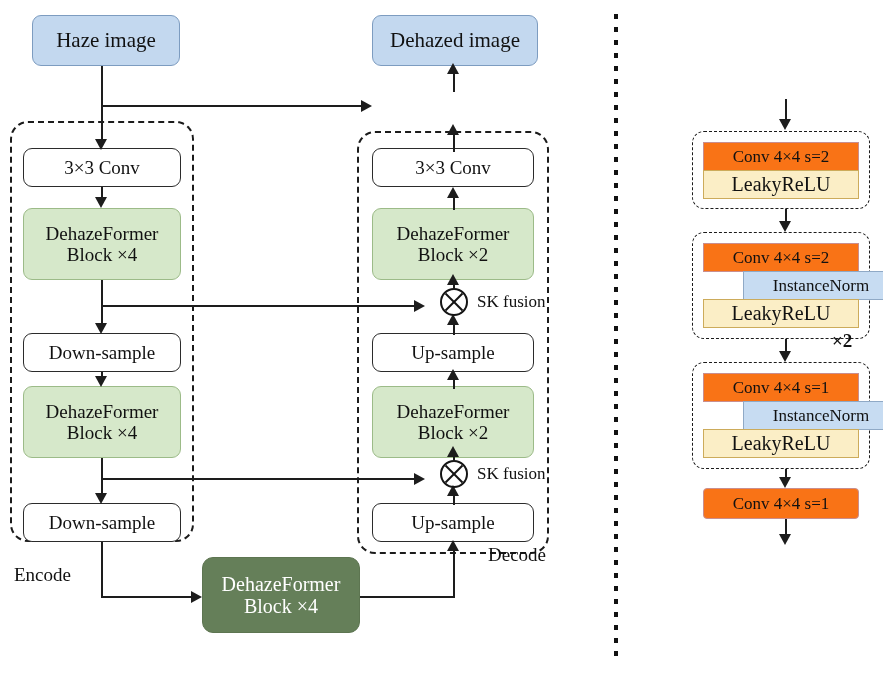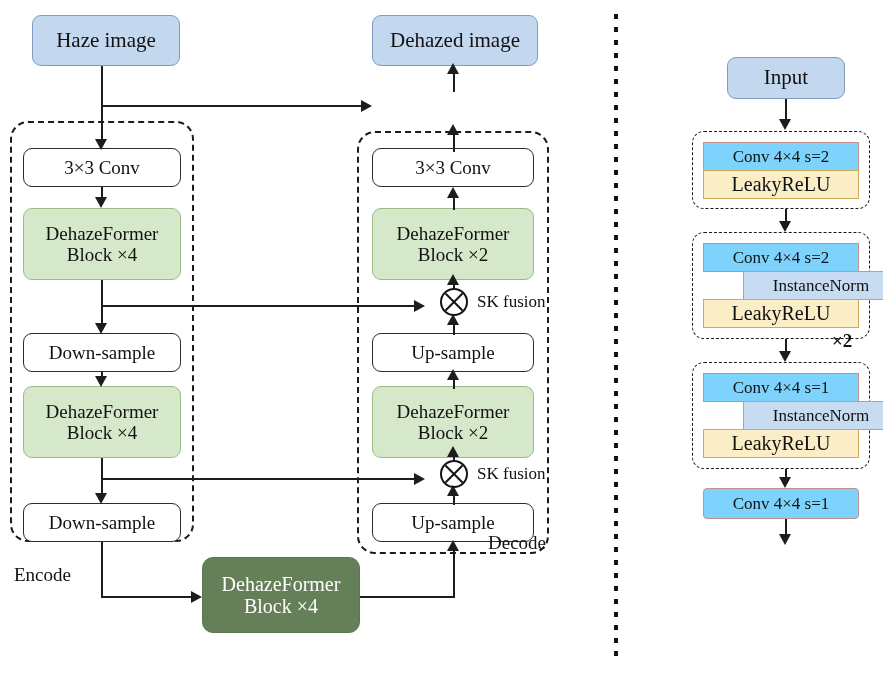--- a/index.html
+++ b/index.html
@@ -15,21 +15,21 @@
   }
   .node .lines{display:block;}
   .node .lines span{display:block;}
 
   
   .b-white{background:#ffffff;border:1.6px solid #2b2b2b;border-radius:9px;font-size:19px;}
   .b-blue{background:#c3d8ef;border:1.4px solid #7d9cc0;border-radius:9px;font-size:21px;}
   .b-green{background:#d6e8ca;border:1.3px solid #9cbb88;border-radius:9px;font-size:19px;}
   .b-darkgreen{background:#657f59;border:1.3px solid #5d7551;border-radius:11px;font-size:20px;color:#ffffff;}
   .b-gray{background:#efefef;border:1.5px solid #8d8d8d;border-radius:9px;font-size:19px;}
-  .b-pink{background:#7dd3fc;border:1.2px solid #c98e8e;font-size:17px;}
+  .b-pink{background:#f97316;border:1.2px solid #c98e8e;font-size:17px;}
   .b-yellow{background:#fbeec6;border:1.2px solid #ccab5b;font-size:20px;}
   .b-blue2{background:#c7dcf2;border:1.2px solid #8fa9c6;font-size:17px;margin-left:40px;}
 
   
   .dashgroup{
     position:absolute;box-sizing:border-box;
     border:2px dashed #1b1b1b;border-radius:18px;background:transparent;
   }
   .dashgroup.tight{border-width:1.8px;border-radius:12px;}
 
@@ -131,21 +131,21 @@
   </div>
 
   <div class="node b-darkgreen" style="left:202px;top:557px;width:158px;height:76px;">
     <span class="lines">
       <span>DehazeFormer</span>
       <span>Block ×4</span>
     </span>
   </div>
 
   <div class="caption" style="left:14px;top:564px;">Encode</div>
-  <div class="caption" style="left:488px;top:532px;">Decode</div>
+  <div class="caption" style="left:488px;top:544px;">Decode</div>
 
   <div class="ln lnv" style="left:101px;top:66px;height:78px;"></div>
   <div class="arrow down" style="left:95px;top:139px;"></div>
 
   <div class="ln lnh" style="left:101px;top:105px;width:260px;"></div>
   <div class="arrow right" style="left:361px;top:100px;"></div>
 
   <div class="ln lnv" style="left:101px;top:187px;height:14px;"></div>
   <div class="arrow down" style="left:95px;top:197px;"></div>
 
@@ -205,23 +205,20 @@
   <div class="arrow up" style="left:447px;top:187px;"></div>
 
   <div class="ln lnv" style="left:453px;top:128px;height:24px;"></div>
   <div class="arrow up" style="left:447px;top:124px;"></div>
 
   <div class="ln lnv" style="left:453px;top:70px;height:22px;"></div>
   <div class="arrow up" style="left:447px;top:63px;"></div>
 
   <div class="vdot" style="left:614px;top:14px;height:645px;"></div>
 
-  <div class="node b-blue" style="left:727px;top:57px;width:118px;height:42px;">
-    <span>Input</span>
-  </div>
 
   <div class="dashgroup tight" style="left:692px;top:131px;width:178px;height:78px;"></div>
   <div class="node b-pink" style="left:703px;top:142px;width:156px;height:29px;">
     <span>Conv 4×4 s=2</span>
   </div>
   <div class="node b-yellow" style="left:703px;top:170px;width:156px;height:29px;">
     <span>LeakyReLU</span>
   </div>
 
   <div class="dashgroup tight" style="left:692px;top:232px;width:178px;height:107px;"></div>

